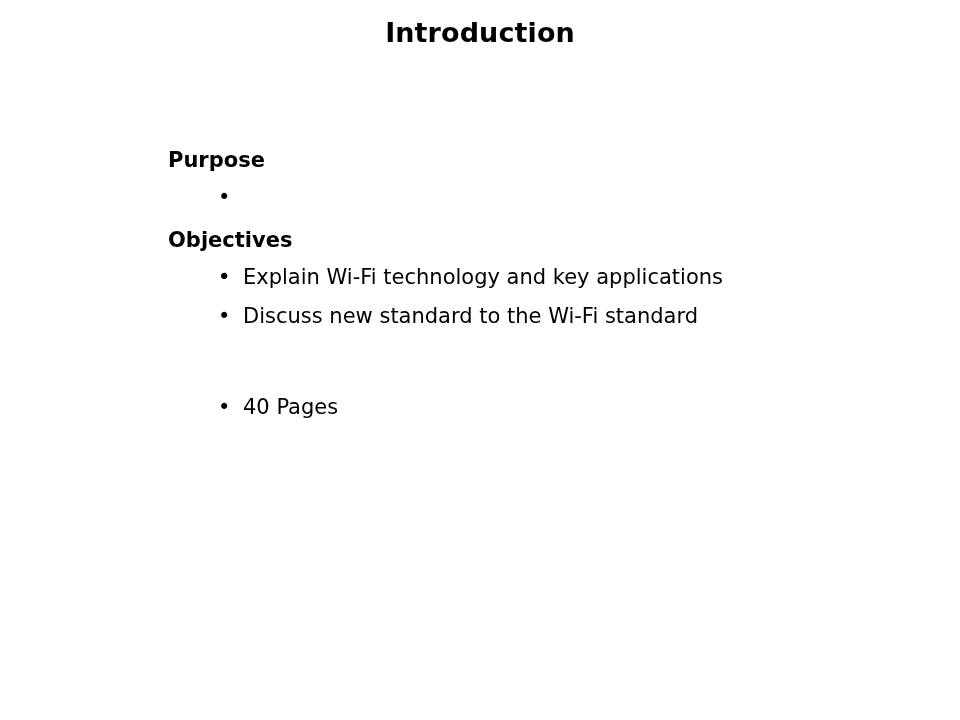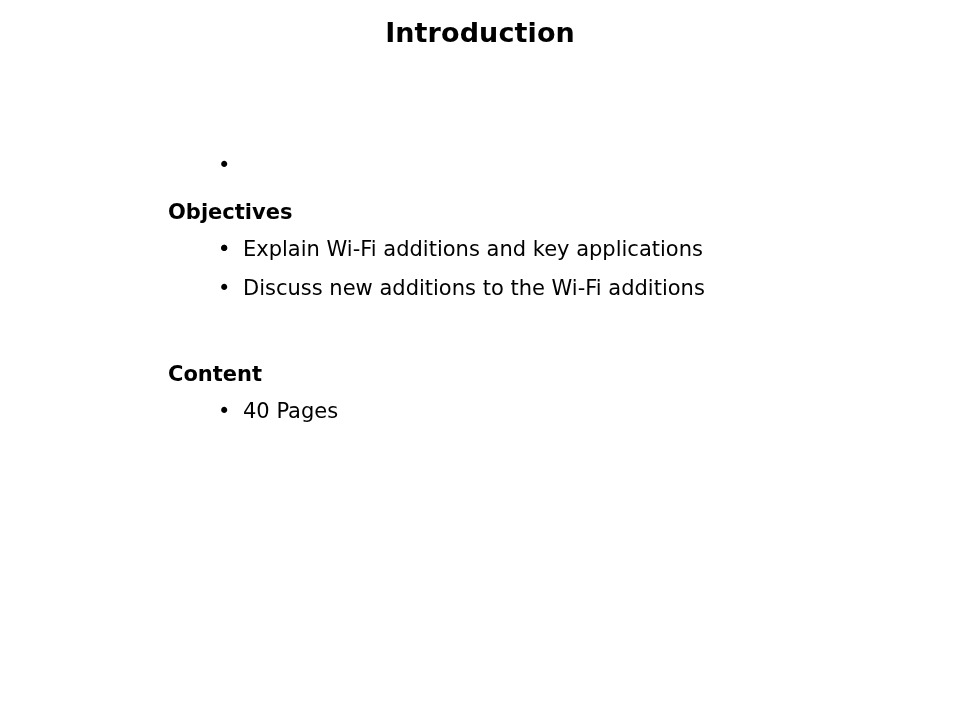--- a/index.html
+++ b/index.html
@@ -97,46 +97,46 @@
 </head>
 <body>
 
 <div class="slide">
 
   <div class="slide-title">Introduction</div>
 
   <div class="body-block">
 
     <div class="section">
+      <div class="section-heading">Purpose</div>
       <ul class="bullet-list">
         <li class="bullet-item">
           <span class="bullet-marker">•</span>
         </li>
       </ul>
     </div>
 
     <div class="section">
       <div class="section-heading">Objectives</div>
       <ul class="bullet-list">
         <li class="bullet-item">
           <span class="bullet-marker">•</span>
         </li>
         <li class="bullet-item">
           <span class="bullet-marker">•</span>
-          <span class="bullet-text">Explain Wi-Fi additions and key applications</span>
+          <span class="bullet-text">Explain Wi-Fi technology and key applications</span>
         </li>
         <li class="bullet-item">
           <span class="bullet-marker">•</span>
-          <span class="bullet-text">Discuss new additions to the Wi-Fi additions</span>
+          <span class="bullet-text">Discuss new standard to the Wi-Fi standard</span>
         </li>
       </ul>
     </div>
 
     <div class="section">
-      <div class="section-heading">Content</div>
       <ul class="bullet-list">
         <li class="bullet-item">
           <span class="bullet-marker">•</span>
           <span class="bullet-text">40 Pages</span>
         </li>
       </ul>
     </div>
 
   </div>
 </div>

